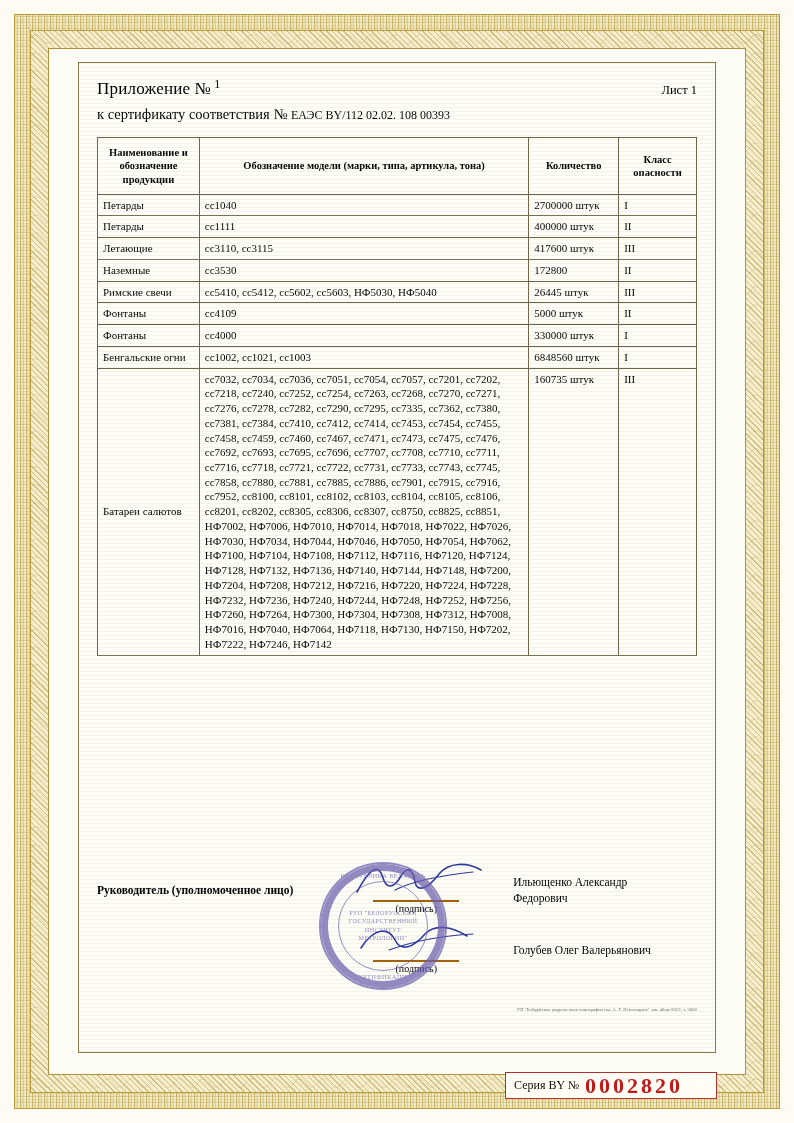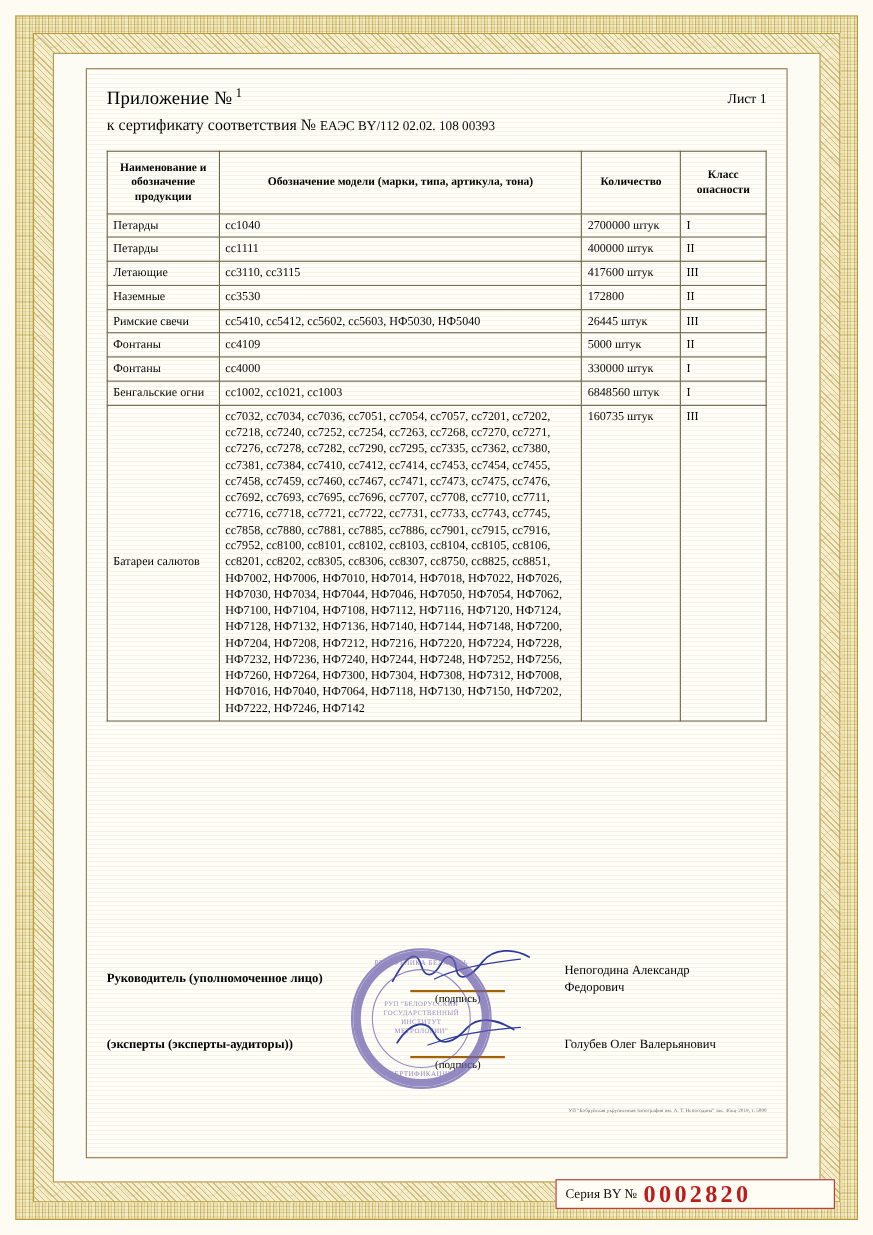--- a/index.html
+++ b/index.html
@@ -248,21 +248,21 @@
     letter-spacing: 0.1px;
     text-align: right;
     line-height: 1.5;
   }
 
   
   .serial-box {
     position: absolute;
     left: 505px;
     bottom: 24px;
-    width: 254px;
+    width: 212px;
     height: 27px;
     border: 1px solid #b03030;
     background: #fffdf4;
     display: flex;
     align-items: center;
     padding: 0 8px;
     box-sizing: border-box;
   }
   .serial-label {
     font-size: 12px;
@@ -413,28 +413,27 @@
           <div>Руководитель (уполномоченное лицо)</div>
         </div>
         <div class="sign-mid">
           <svg class="sig-scribble" width="140" height="40" viewBox="0 0 140 40" style="left:20px; top:-14px;">
             <path d="M8 32 C22 6, 30 4, 34 18 C37 28, 44 30, 52 16 C58 6, 64 8, 66 22 C68 32, 78 30, 90 14 C100 2, 118 2, 132 10" fill="none" stroke="#2d3a9e" stroke-width="1.6" stroke-linecap="round"></path>
             <path d="M46 30 C62 22, 86 16, 124 12" fill="none" stroke="#2d3a9e" stroke-width="1.2" stroke-linecap="round"></path>
           </svg>
           <div class="sig-label">(подпись)</div>
         </div>
         <div class="sign-right">
-          <div>Непогодина Александр</div>
+          <div>Ильющенко Александр</div>
           <div>Федорович</div>
         </div>
       </div>
 
       <div class="sign-row">
         <div class="sign-left">
-          <div>(эксперты (эксперты-аудиторы))</div>
         </div>
         <div class="sign-mid">
           <svg class="sig-scribble" width="130" height="36" viewBox="0 0 130 36" style="left:26px; top:-12px;">
             <path d="M6 26 C20 4, 34 6, 40 18 C46 30, 58 26, 70 12 C80 2, 96 4, 112 14" fill="none" stroke="#2d3a9e" stroke-width="1.6" stroke-linecap="round"></path>
             <path d="M34 28 C56 20, 82 14, 118 12" fill="none" stroke="#2d3a9e" stroke-width="1.1" stroke-linecap="round"></path>
           </svg>
           <div class="sig-label">(подпись)</div>
         </div>
         <div class="sign-right">
           <div>Голубев Олег Валерьянович</div>

